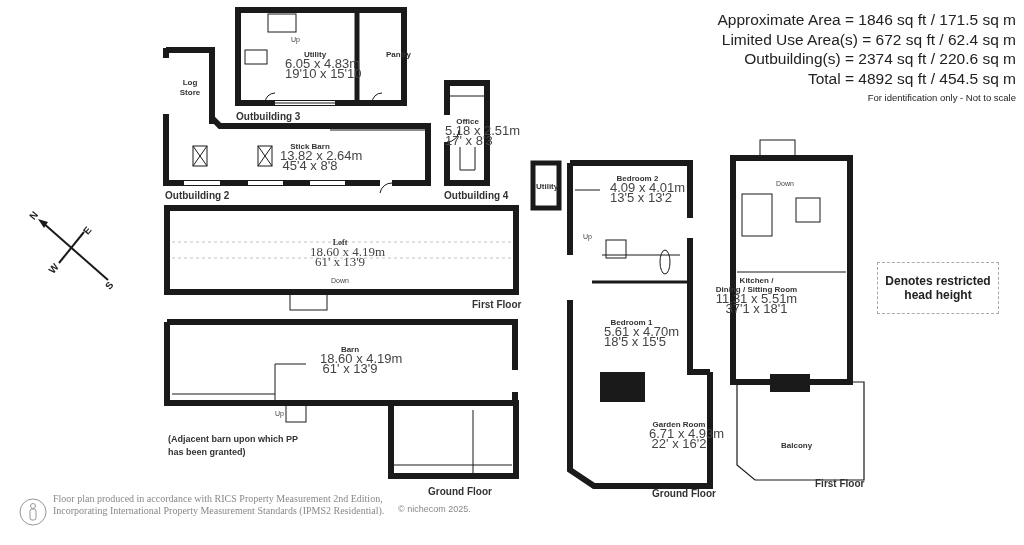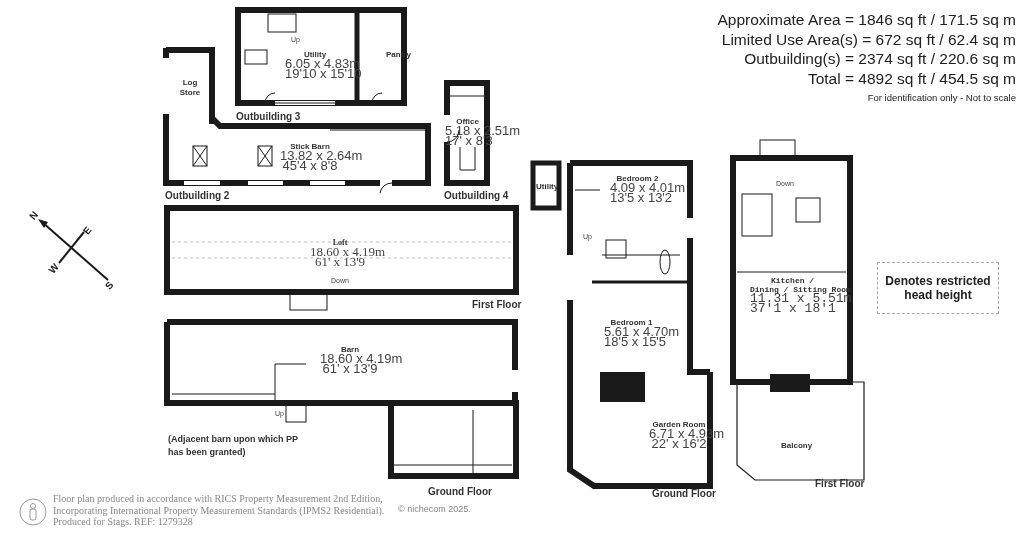--- a/index.html
+++ b/index.html
@@ -194,32 +194,31 @@
   <div class="room-dim">18'5 x 15'5</div>
 </div>
 <div class="lbl" style="left:610px;top:420px;width:60px;margin-left:39px;">
   <div class="room-name">Garden Room</div>
   <div class="room-dim">6.71 x 4.93m</div>
   <div class="room-dim">22' x 16'2</div>
 </div>
 <div class="floor-lbl" style="left:652px;top:488px;">Ground Floor</div>
 
 <div class="lbl room-dim" style="left:776px;top:179px;font-size:7px;">Down</div>
-<div class="lbl" style="left:750px;top:276px;width:85px;font-family:Liberation Mono, monospace;">
+<div class="lbl" style="left:714px;top:276px;width:85px;">
   <div class="room-name">Kitchen /</div>
   <div class="room-name">Dining / Sitting Room</div>
   <div class="room-dim">11.31 x 5.51m</div>
   <div class="room-dim">37'1 x 18'1</div>
 </div>
 <div class="lbl room-name" style="left:781px;top:425px;margin-top:16px;">Balcony</div>
 <div class="floor-lbl" style="left:815px;top:478px;">First Floor</div>
 
 <svg style="position:absolute;left:18px;top:497px;" width="30" height="30">
   <circle cx="15" cy="15" r="13" fill="none" stroke="#999" stroke-width="1"></circle>
   <circle cx="15" cy="9" r="2.5" fill="none" stroke="#999" stroke-width="1"></circle>
   <rect x="12" y="12" width="6" height="11" rx="2" fill="none" stroke="#999" stroke-width="1"></rect>
 </svg>
 <div class="footer">
   <div>Floor plan produced in accordance with RICS Property Measurement 2nd Edition,</div>
   <div>Incorporating International Property Measurement Standards (IPMS2 Residential).</div>
-  <div>Produced for Stags.   REF: 1279328</div>
 </div>
 <div class="copyright">© nichecom 2025.</div>
 
 </body></html>

